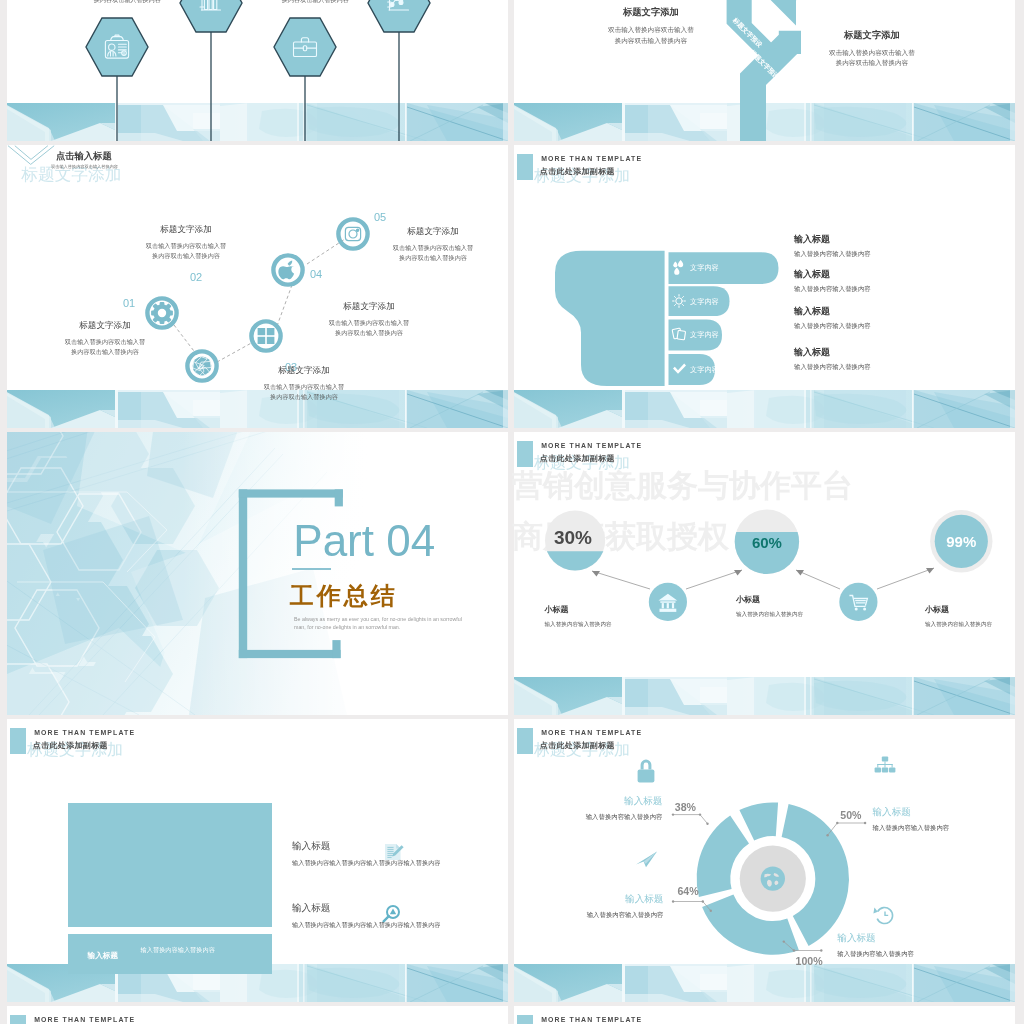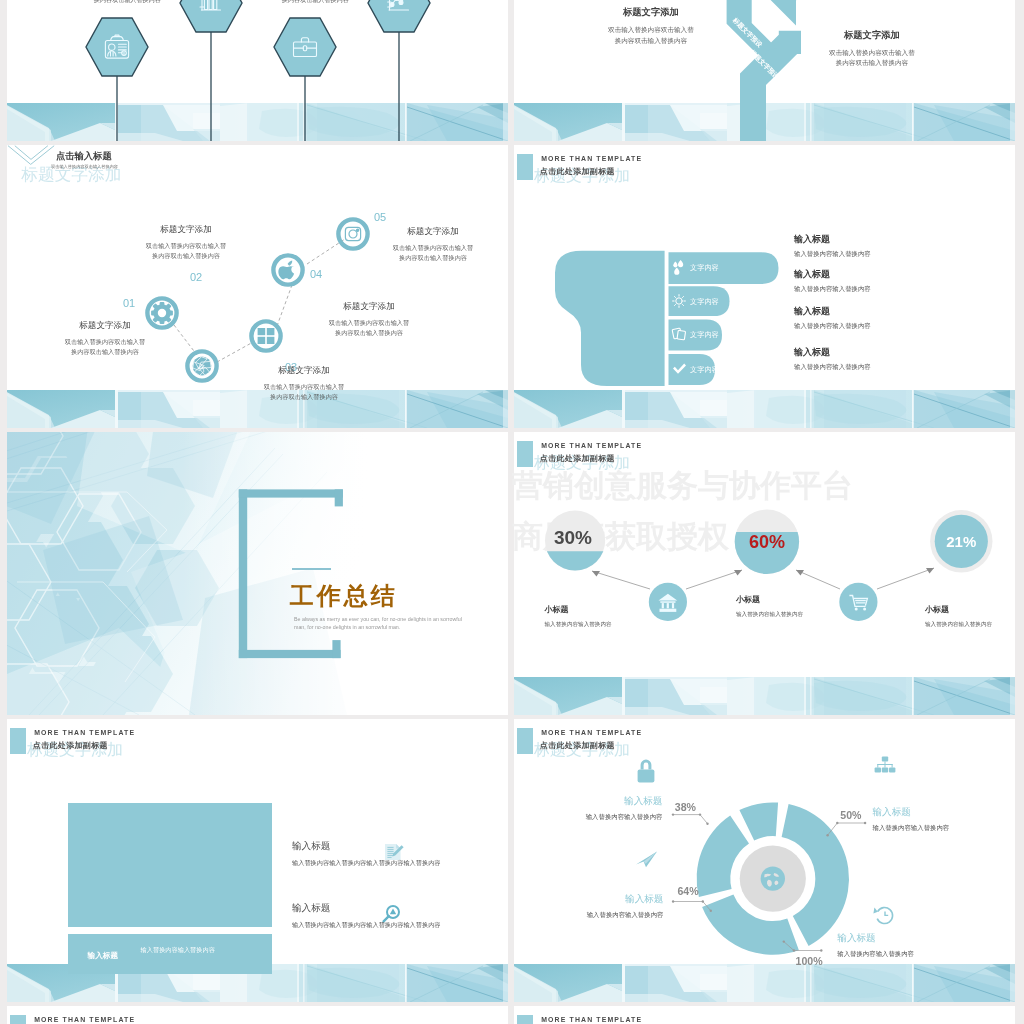--- a/index.html
+++ b/index.html
@@ -92,21 +92,21 @@
   .s8e2{right:351.6px;top:174px;text-align:right;}
   .s8e3{left:323.3px;top:213px;}
   
   
   .s6svg{position:absolute;left:0;top:0;width:501px;height:283px;}
   .s6b{position:absolute;}
   .s6t{font-size:8px;font-weight:bold;color:#3b3b3b;margin-bottom:6px;}
   .s6d{font-size:5.6px;color:#555;}
   .s6p{position:absolute;font-weight:bold;transform:translate(-50%,-50%);white-space:nowrap;}
   .s6p0{left:59px;top:106px;font-size:19px;color:#4a4a4a;}
-  .s6p1{left:252.9px;top:109.8px;font-size:18px;color:#b91c1c;}
+  .s6p1{left:252.9px;top:109.8px;font-size:15px;color:#0f766e;}
   .s6p2{left:447.3px;top:109.3px;font-size:15px;color:#ffffff;}
   .s6b0{left:30.5px;top:172px;}
   .s6b1{left:222px;top:162px;}
   .s6b2{left:411px;top:172px;}
   .wm{position:absolute;left:0;top:0;width:988px;height:1024px;pointer-events:none;z-index:1;}
   .wmlogo{position:absolute;left:140px;top:455px;width:300px;height:110px;}
   .wmcn{position:absolute;left:266px;top:460px;font-size:82px;line-height:84px;
         color:#ededed;letter-spacing:2px;font-weight:bold;}
   .wmbar{position:absolute;left:474.4px;top:476.6px;width:6.4px;height:69.8px;background:#eeeeee;}
   .wmtx1{position:absolute;left:512px;top:469px;font-size:31px;line-height:34px;
@@ -694,20 +694,21 @@
     </svg>
     <svg class="s5fr" viewBox="0 0 501 283">
       <g fill="#7fbccb">
         <rect x="231.8" y="57.4" width="8.4" height="168.7"></rect>
         <rect x="231.8" y="57.4" width="104.1" height="8.2"></rect>
         <rect x="327.7" y="57.4" width="8.2" height="17"></rect>
         <rect x="231.8" y="217.9" width="101.8" height="8.2"></rect>
         <rect x="325.4" y="208.1" width="8.2" height="18"></rect>
       </g>
     </svg>
+    <div class="s5part">Part 04</div>
     <div class="s5dash"></div>
     <div class="s5head">工作总结</div>
     <div class="s5cap">
       <div>Be always as merry as ever you can, for no-one delights in an sorrowful</div>
       <div>man, for no-one delights in an sorrowful man.</div>
     </div>
   </div>
 
   <div class="slide c1 r2 s6">
     <svg class="bandsvg" viewBox="0 0 501 38" preserveAspectRatio="none">
@@ -818,21 +819,21 @@
       <g transform="translate(344.4,169.9)" fill="none" stroke="#ecfaff" stroke-width="1.3">
         <path d="M-9 -6.4 h3.2 l2.4 10.8 h10.6"></path>
         <path d="M-4.4 -3.6 h13.4 l-2 7.4"></path>
         <circle cx="-2.2" cy="7.2" r="1.5" fill="#ecfaff" stroke="none"></circle>
         <circle cx="6.2" cy="7.2" r="1.5" fill="#ecfaff" stroke="none"></circle>
         <path d="M-3.2 -1.4 h10.6 M-2.6 0.9 h9.6"></path>
       </g>
     </svg>
     <div class="s6p s6p0">30%</div>
     <div class="s6p s6p1">60%</div>
-    <div class="s6p s6p2">21%</div>
+    <div class="s6p s6p2">99%</div>
     <div class="s6b s6b0">
       <div class="s6t">小标题</div>
       <div class="s6d">输入替换内容输入替换内容</div>
     </div>
     <div class="s6b s6b1">
       <div class="s6t">小标题</div>
       <div class="s6d">输入替换内容输入替换内容</div>
     </div>
     <div class="s6b s6b2">
       <div class="s6t">小标题</div>

